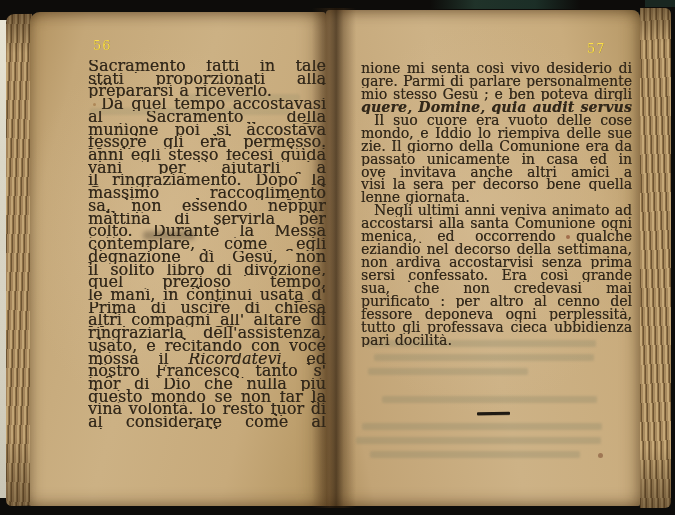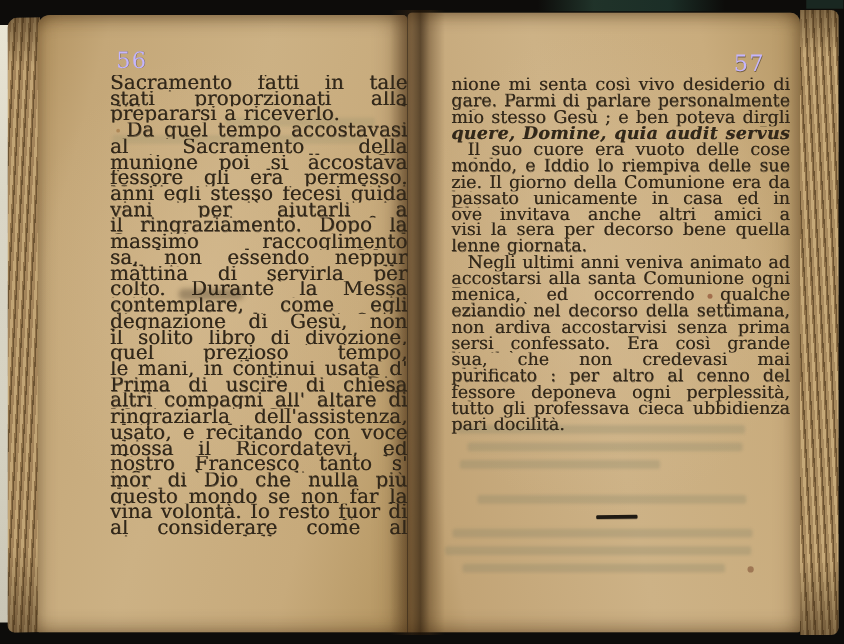--- a/index.html
+++ b/index.html
@@ -63,35 +63,35 @@
       inset 0 11px 14px -10px rgba(68,44,18,.5),
       inset 0 -12px 16px -11px rgba(68,44,18,.45);
   }
   
   .gutter{
     position:absolute;left:312px;top:8px;width:44px;height:500px;pointer-events:none;
     background:linear-gradient(90deg,rgba(58,38,16,0) 0%,rgba(74,50,24,.38) 40%,rgba(42,26,10,.62) 55%,rgba(74,50,24,.34) 72%,rgba(58,38,16,0) 100%);
   }
   
   .pgnum{
-    position:absolute;color:#c4b5fd;font-size:18px;letter-spacing:1px;
+    position:absolute;color:#fde047;font-size:13px;letter-spacing:1px;
     text-shadow:.3px .3px .4px rgba(51,41,29,.55);
   }
   .pgnum-left{left:93px;top:38px;}
   .pgnum-right{left:587px;top:41px;}
   
   .textcol{position:absolute;color:#312719;}
   .textcol .tline{
     text-align:justify;text-align-last:justify;overflow:hidden;
     text-shadow:.3px .3px .45px rgba(48,38,26,.6);
     word-spacing:.06em;
   }
   .textcol .tline.short{text-align-last:left;}
   .textcol .tline.indent{padding-left:13px;}
-  .tline .it{}
+  .tline .it{font-style:italic;}
   .tline .itb{font-style:italic;font-weight:700;letter-spacing:.2px;}
   .col-left{left:88px;top:60px;width:238px;font-size:16px;}
   .col-left .tline{height:12.72px;line-height:12.72px;}
   .col-right{left:361px;top:62px;width:271px;font-size:14px;}
   .col-right .tline{height:12.95px;line-height:12.95px;}
   
   .rule{
     position:absolute;left:477px;top:412px;width:33px;height:2.6px;
     background:#1f1a13;border-radius:1px;
     box-shadow:0 .5px 0 rgba(31,26,19,.4);

